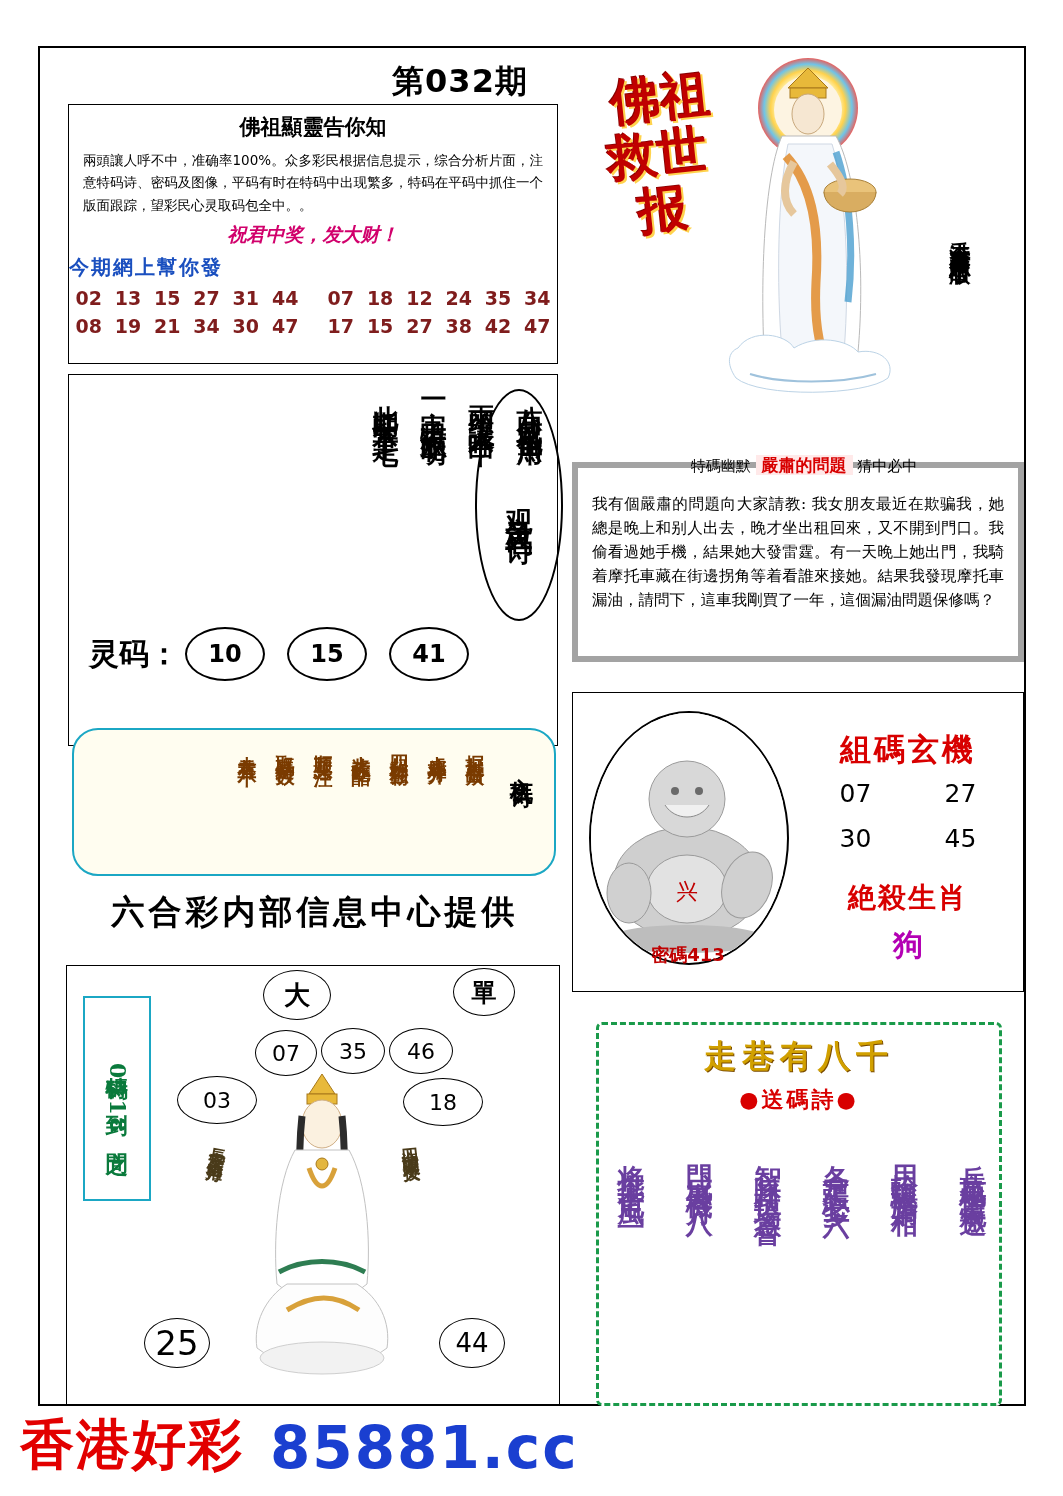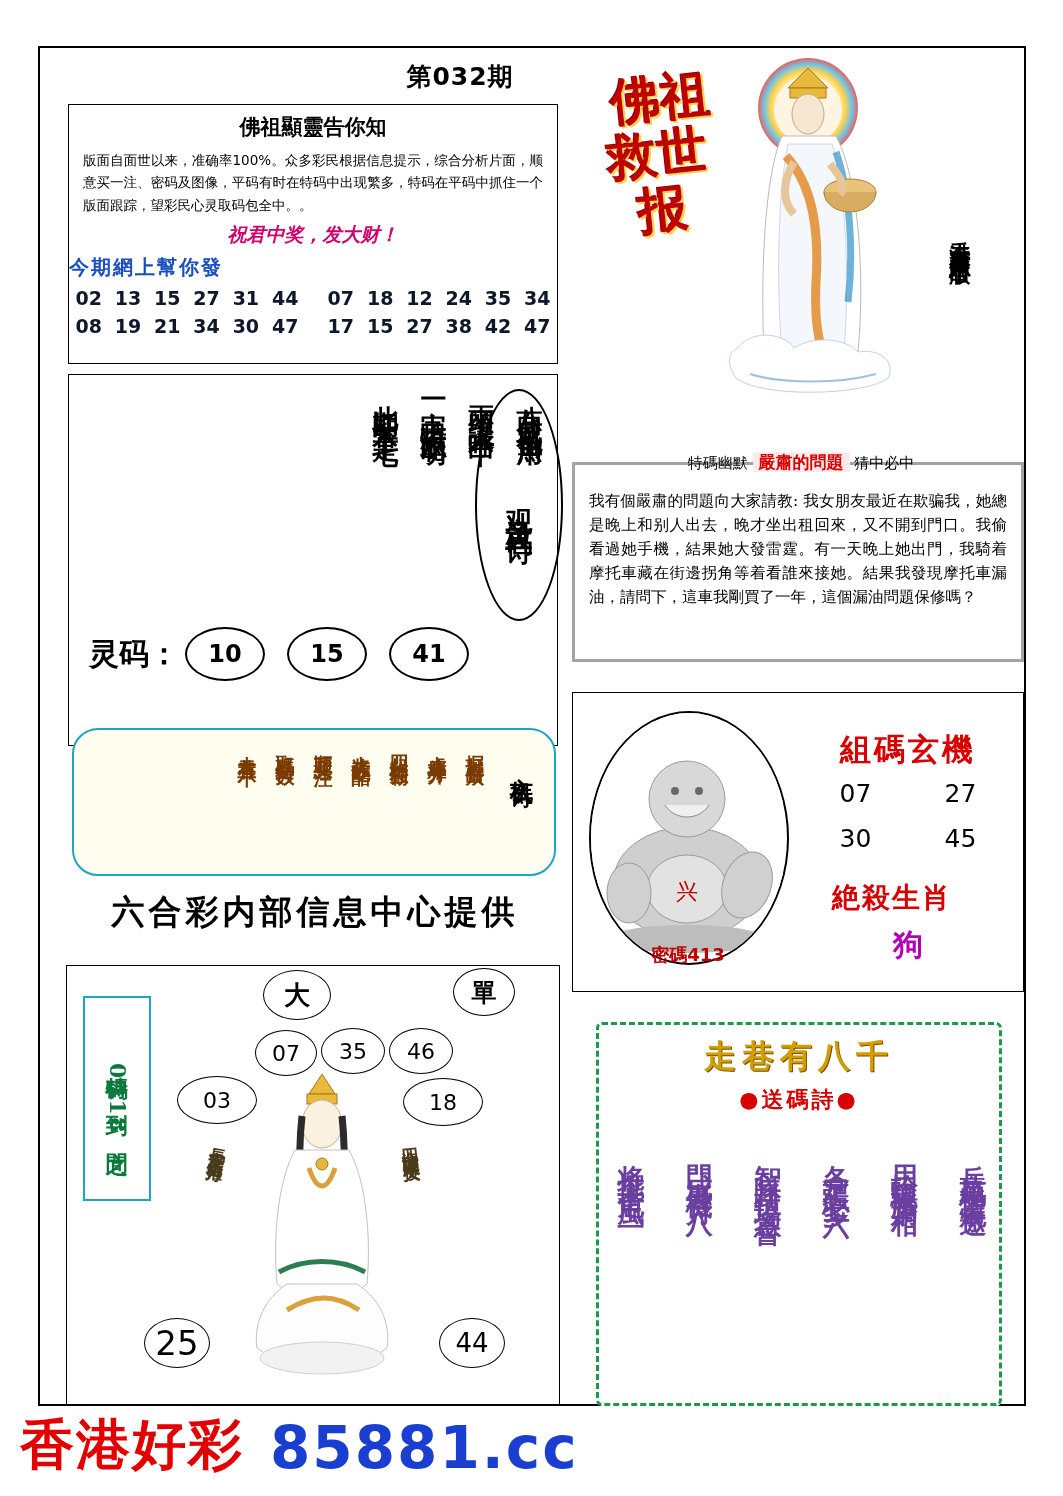--- a/index.html
+++ b/index.html
@@ -13,21 +13,21 @@
   .page{
     position:absolute;left:0;top:0;width:1063px;height:1496px;
   }
   .frame{
     position:absolute;left:38px;top:46px;width:988px;height:1360px;
     border:2px solid #000;box-sizing:border-box;
   }
   
   .issue{
     position:absolute;left:300px;top:60px;width:320px;text-align:center;
-    font-size:25px;font-weight:bold;color:#000;letter-spacing:1px;
+    font-size:32px;font-weight:bold;color:#000;letter-spacing:1px;
     font-family:"DejaVu Sans","Liberation Sans",sans-serif;
   }
   
   .infobox{
     position:absolute;left:68px;top:104px;width:490px;height:260px;
     border:1px solid #000;box-sizing:border-box;background:#fff;
   }
   .infobox .title{
     text-align:center;font-size:21px;font-weight:bold;margin-top:8px;color:#000;
   }
@@ -35,21 +35,21 @@
     font-size:13.5px;line-height:1.65;color:#000;padding:8px 14px 0 14px;text-align:justify;
   }
   .infobox .slogan{
     text-align:center;color:#d1006c;font-size:19px;font-weight:bold;margin-top:6px;
     font-style:italic;
   }
   .infobox .sub{
     color:#1a4fbf;font-size:20px;font-weight:bold;margin-top:6px;letter-spacing:2px;
   }
   .numrow{
-    display:flex;justify-content:center;gap:0px;margin-top:6px;color:#0f172a;
+    display:flex;gap:0px;margin-top:6px;color:#7f1d1d;
     font-size:19px;font-weight:bold;font-family:"DejaVu Sans","Liberation Sans",sans-serif;
   }
   .numrow span{display:inline-block;width:48px;text-align:center;}
   .numrow .gap{width:20px;}
   
   .deity-wrap{
     position:absolute;left:690px;top:52px;width:230px;height:390px;
   }
   .vert-title{
     position:absolute;left:600px;top:70px;width:120px;height:370px;
@@ -150,21 +150,21 @@
     font-family:"DejaVu Sans","Liberation Sans",sans-serif;
   }
   .sideword{
     position:absolute;font-size:17px;color:#4a3b1a;font-weight:bold;
     writing-mode:vertical-rl;letter-spacing:3px;
     font-family:"DejaVu Serif","Liberation Serif",serif;
   }
   
   .joke{
     position:absolute;left:572px;top:462px;width:452px;height:200px;
-    border:3px solid #a3a3a3;box-sizing:border-box;background:#fff;
+    border:6px solid #a3a3a3;box-sizing:border-box;background:#fff;
   }
   .joke-head{
     position:absolute;left:0;top:-14px;width:452px;text-align:center;font-size:15px;color:#000;
   }
   .joke-head .red{color:#d80000;font-weight:bold;background:#ffe9e9;padding:0 6px;font-size:17px;}
   .joke-body{
     padding:24px 14px 8px 14px;font-size:15.5px;line-height:1.55;color:#000;text-align:justify;
     font-family:"DejaVu Serif","Liberation Serif",serif;
   }
   .zumabox{
@@ -179,21 +179,21 @@
     position:absolute;left:230px;top:36px;width:210px;text-align:center;
     font-size:31px;font-weight:bold;color:#d80000;letter-spacing:3px;
     font-family:"DejaVu Serif","Liberation Serif",serif;
   }
   .zm-nums{
     position:absolute;left:230px;top:86px;width:210px;color:#000;font-size:25px;
     font-family:"DejaVu Sans","Liberation Sans",sans-serif;
   }
   .zm-nums .r{display:flex;justify-content:space-around;margin-bottom:16px;}
   .zm-sub{
-    position:absolute;left:214px;top:186px;width:210px;text-align:center;
+    position:absolute;left:230px;top:186px;width:210px;text-align:center;
     font-size:28px;font-weight:bold;color:#d80000;letter-spacing:2px;
     font-family:"DejaVu Serif","Liberation Serif",serif;
   }
   .zm-zodiac{
     position:absolute;left:230px;top:232px;width:210px;text-align:center;
     font-size:30px;font-weight:bold;color:#b400b4;
     font-family:"DejaVu Serif","Liberation Serif",serif;
   }
   .mima{
     position:absolute;left:40px;top:250px;width:150px;text-align:center;
@@ -239,21 +239,21 @@
 </head>
 <body>
 
 <div class="page">
   <div class="frame"></div>
 
   <div class="issue">第032期</div>
 
   <div class="infobox">
     <div class="title">佛祖顯靈告你知</div>
-    <div class="body">版面自面世以来，准确率100%。众多彩民根据信息提示，综合分析片面，顺意买一注、密码及图像，平码有时在特码中出现繁多，特码在平码中抓住一个版面跟踪，望彩民心灵取码包全中。。</div>
+    <div class="body">兩頭讓人呼不中，准确率100%。众多彩民根据信息提示，综合分析片面，注意特码诗、密码及图像，平码有时在特码中出现繁多，特码在平码中抓住一个版面跟踪，望彩民心灵取码包全中。。</div>
     <div class="slogan">祝君中奖，发大财！</div>
     <div class="sub">今期網上幫你發</div>
     <div class="numrow">
       <span>02</span>
       <span>13</span>
       <span>15</span>
       <span>27</span>
       <span>31</span>
       <span>44</span>
       <span class="gap"></span>

